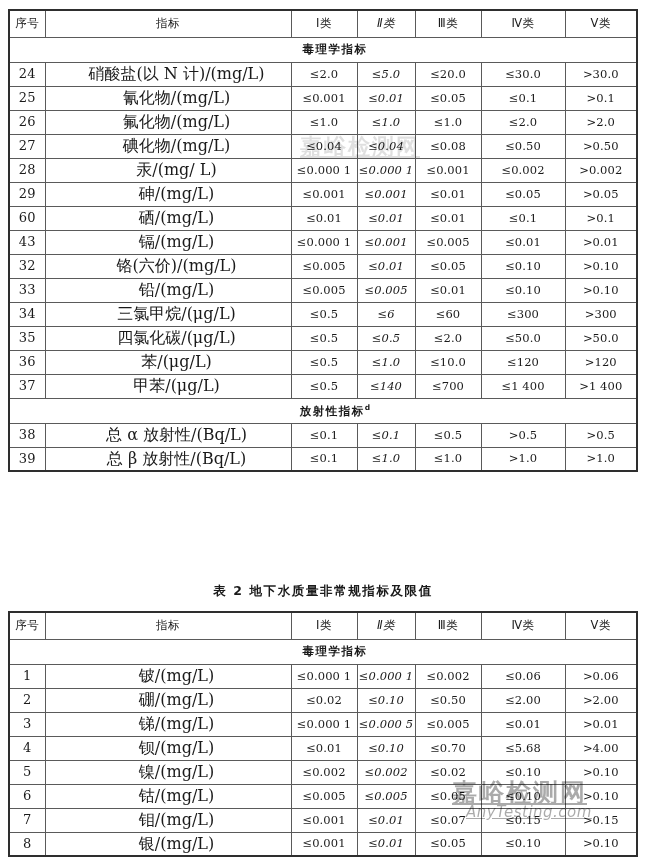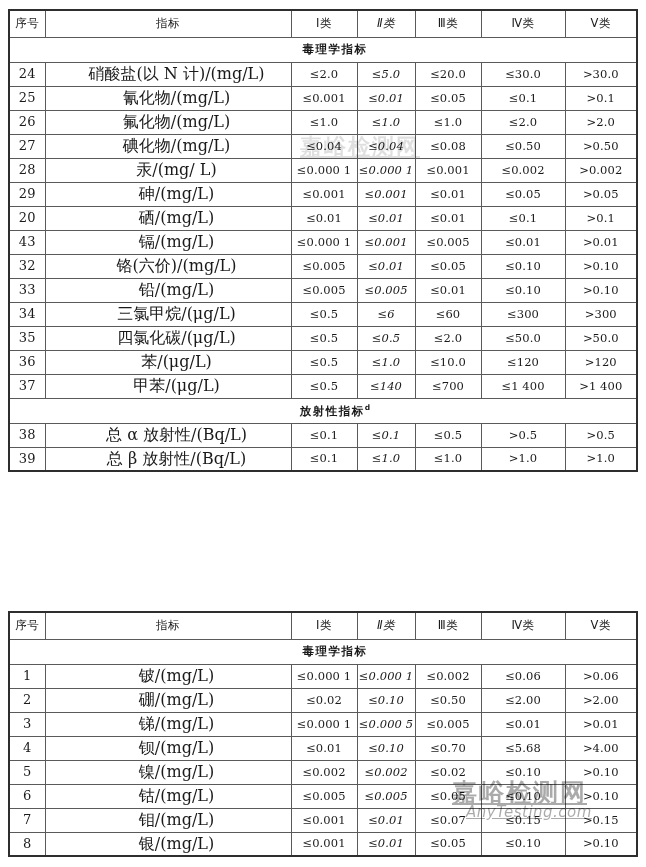--- a/index.html
+++ b/index.html
@@ -233,21 +233,21 @@
             <td class="c-item">
               <span class="itemtext">砷/(mg/L)</span>
             </td>
             <td class="c-v1"><span class="vnum">≤0.001</span></td>
             <td class="c-v2"><span class="vnum">≤0.001</span></td>
             <td class="c-v3"><span class="vnum">≤0.01</span></td>
             <td class="c-v4"><span class="vnum">≤0.05</span></td>
             <td class="c-v5"><span class="vnum">&gt;0.05</span></td>
           </tr>
           <tr>
-            <td class="c-idx"><span class="idxtext">20</span></td>
+            <td class="c-idx"><span class="idxtext">60</span></td>
             <td class="c-item">
               <span class="itemtext">硒/(mg/L)</span>
             </td>
             <td class="c-v1"><span class="vnum">≤0.01</span></td>
             <td class="c-v2"><span class="vnum">≤0.01</span></td>
             <td class="c-v3"><span class="vnum">≤0.01</span></td>
             <td class="c-v4"><span class="vnum">≤0.1</span></td>
             <td class="c-v5"><span class="vnum">&gt;0.1</span></td>
           </tr>
           <tr>
@@ -349,20 +349,23 @@
             <td class="c-v1"><span class="vnum">≤0.1</span></td>
             <td class="c-v2"><span class="vnum">≤1.0</span></td>
             <td class="c-v3"><span class="vnum">≤1.0</span></td>
             <td class="c-v4"><span class="vnum">&gt;1.0</span></td>
             <td class="c-v5"><span class="vnum">&gt;1.0</span></td>
           </tr>
         </tbody>
     </table>
   </div>
 
+  <div id="caption2-wrap">
+    <div class="caption">表 2   地下水质量非常规指标及限值</div>
+  </div>
 
   <div id="table2-wrap">
     <table class="gb outer-thick">
       <tbody id="t2-body">
         <tr class="hdr">
           <td class="c-idx">序号</td>
           <td class="c-item" style="text-align:center">指标</td>
           <td class="c-v1">Ⅰ类</td>
           <td class="c-v2">Ⅱ类</td>
           <td class="c-v3">Ⅲ类</td>

